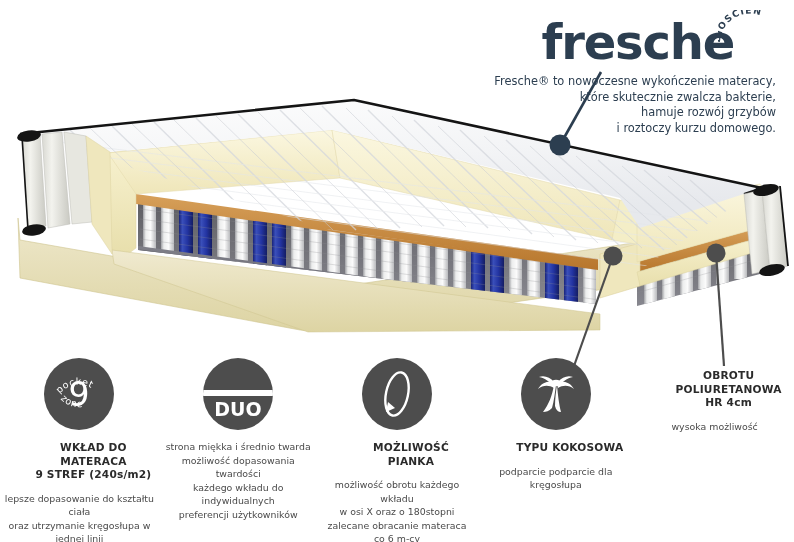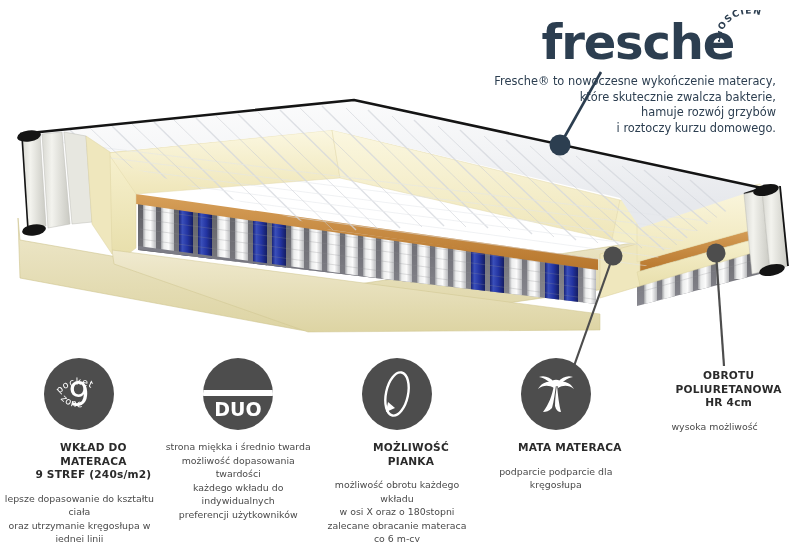--- a/index.html
+++ b/index.html
@@ -434,21 +434,21 @@
           <path d="M 34,24 C 27,22 20,25 17,31 C 22,27 28,27 33,30 Z"></path>
           <path d="M 36,24 C 43,22 50,25 53,31 C 48,27 42,27 37,30 Z"></path>
           <path d="M 33,24 C 29,19 23,17 18,19 C 24,20 29,24 32,28 Z"></path>
           <path d="M 37,24 C 41,19 47,17 52,19 C 46,20 41,24 38,28 Z"></path>
           <ellipse cx="35" cy="25" rx="4.5" ry="3.2"></ellipse>
           <path d="M 33,27 C 31,38 28,46 22,54 C 25,54 28,53 31,50 C 33,43 34,34 35,27 Z"></path>
           <path d="M 36,27 C 37,38 38,46 40,54 C 37,54 35,52 34,48 C 34,41 35,33 36,27 Z"></path>
         </g>
       </svg>
     </div>
-    <div class="feature-title">MATA MATERACA</div>
+    <div class="feature-title">TYPU KOKOSOWA</div>
     <div class="feature-desc">podparcie podparcie dla kręgosłupa</div>
   </div>
 
   <div class="feature-cell">
     <div class="feature-title">OBROTU POLIURETANOWA
 HR 4cm</div>
     <div class="feature-desc">wysoka możliwość</div>
   </div>
 
 </div>

